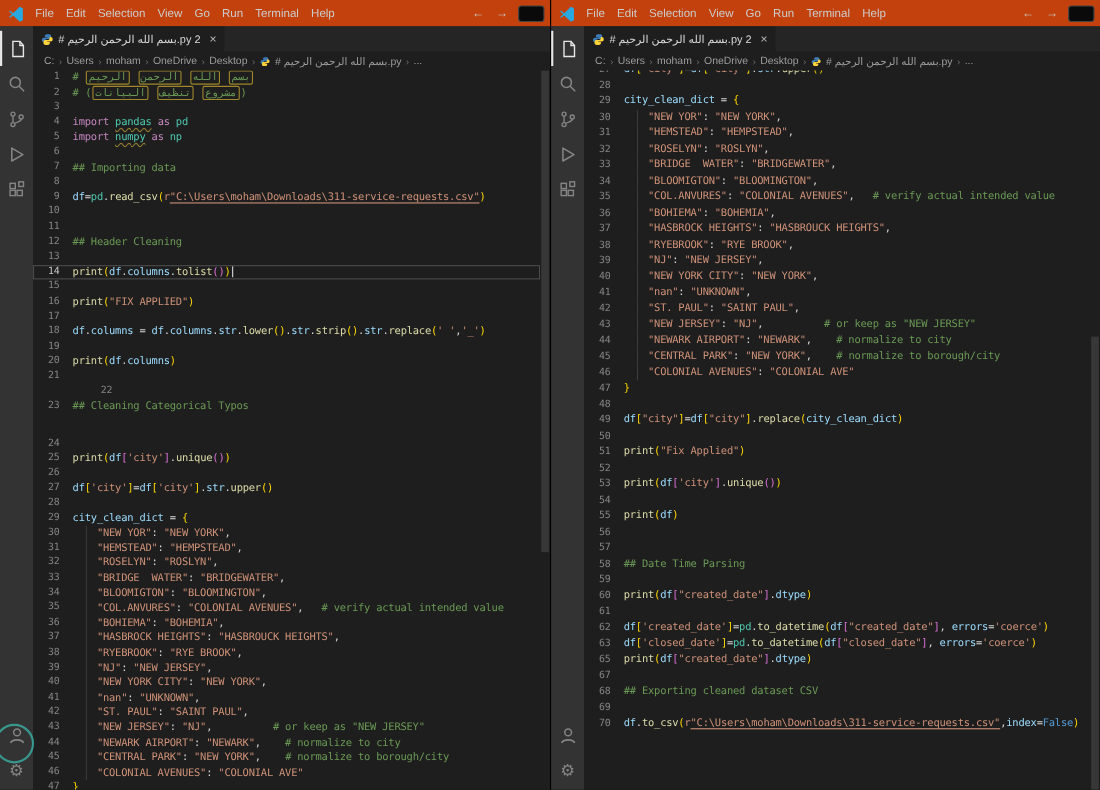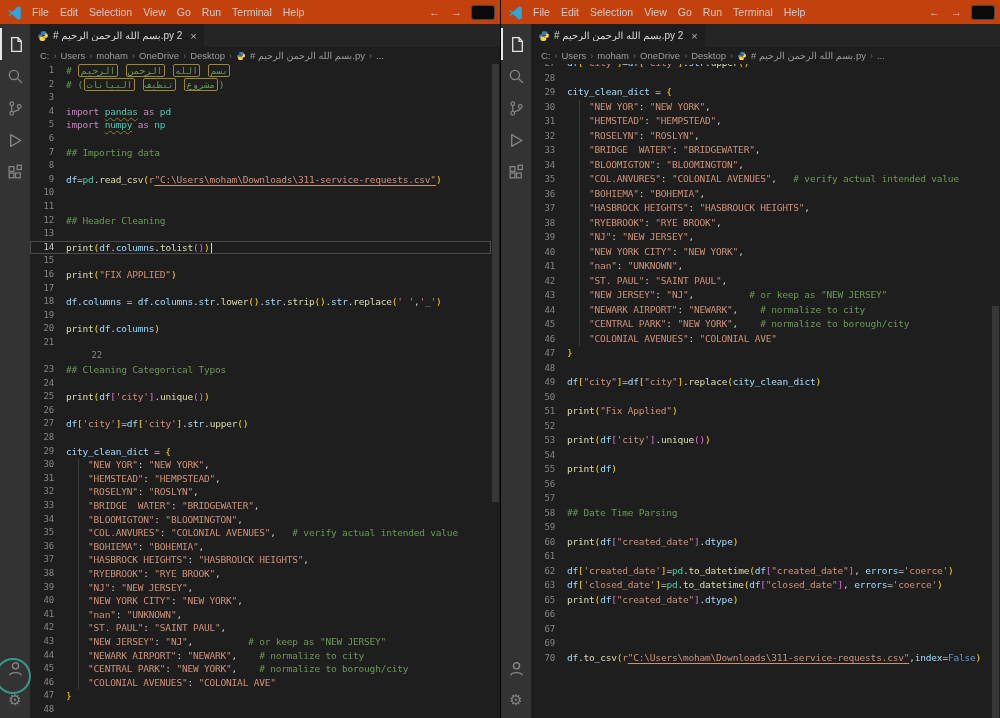--- a/index.html
+++ b/index.html
@@ -172,21 +172,21 @@
             <div class="line active" style="height: 13.6px; line-height: 13.6px;"><span class="ln">14</span><span class="codetext"><span class="f">print</span><span class="b1">(</span><span class="v">df</span><span class="p">.</span><span class="v">columns</span><span class="p">.</span><span class="f">tolist</span><span class="b2">()</span><span class="b1">)</span><span class="cursor"></span></span></div>
             <div class="line" style="height: 13.6px; line-height: 13.6px;"><span class="ln">15</span><span class="codetext"></span></div>
             <div class="line" style="height: 13.6px; line-height: 13.6px;"><span class="ln">16</span><span class="codetext"><span class="f">print</span><span class="b1">(</span><span class="s">"FIX APPLIED"</span><span class="b1">)</span></span></div>
             <div class="line" style="height: 13.6px; line-height: 13.6px;"><span class="ln">17</span><span class="codetext"></span></div>
             <div class="line" style="height: 13.6px; line-height: 13.6px;"><span class="ln">18</span><span class="codetext"><span class="v">df</span><span class="p">.</span><span class="v">columns</span><span class="p"> = </span><span class="v">df</span><span class="p">.</span><span class="v">columns</span><span class="p">.</span><span class="v">str</span><span class="p">.</span><span class="f">lower</span><span class="b1">()</span><span class="p">.</span><span class="v">str</span><span class="p">.</span><span class="f">strip</span><span class="b1">()</span><span class="p">.</span><span class="v">str</span><span class="p">.</span><span class="f">replace</span><span class="b1">(</span><span class="s">' '</span><span class="p">,</span><span class="s">'_'</span><span class="b1">)</span></span></div>
             <div class="line" style="height: 13.6px; line-height: 13.6px;"><span class="ln">19</span><span class="codetext"></span></div>
             <div class="line" style="height: 13.6px; line-height: 13.6px;"><span class="ln">20</span><span class="codetext"><span class="f">print</span><span class="b1">(</span><span class="v">df</span><span class="p">.</span><span class="v">columns</span><span class="b1">)</span></span></div>
             <div class="line" style="height: 13.6px; line-height: 13.6px;"><span class="ln">21</span><span class="codetext"></span></div>
             <div class="line" style="height: 13.6px; line-height: 13.6px; padding-left: 48px;"><span class="ln">22</span><span class="codetext"></span></div>
             <div class="line" style="height: 13.6px; line-height: 13.6px;"><span class="ln">23</span><span class="codetext"><span class="c">## Cleaning Categorical Typos</span></span></div>
-            <div class="line" style="height: 13.6px; line-height: 13.6px;"><span class="ln">24</span><span class="codetext"></span></div>
+            <div class="line" style="height: 13.6px; line-height: 13.6px; margin-top: 20px;"><span class="ln">24</span><span class="codetext"></span></div>
             <div class="line" style="height: 13.6px; line-height: 13.6px;"><span class="ln">25</span><span class="codetext"><span class="f">print</span><span class="b1">(</span><span class="v">df</span><span class="b2">[</span><span class="s">'city'</span><span class="b2">]</span><span class="p">.</span><span class="f">unique</span><span class="b2">()</span><span class="b1">)</span></span></div>
             <div class="line" style="height: 13.6px; line-height: 13.6px;"><span class="ln">26</span><span class="codetext"></span></div>
             <div class="line" style="height: 13.6px; line-height: 13.6px;"><span class="ln">27</span><span class="codetext"><span class="v">df</span><span class="b1">[</span><span class="s">'city'</span><span class="b1">]</span><span class="p">=</span><span class="v">df</span><span class="b1">[</span><span class="s">'city'</span><span class="b1">]</span><span class="p">.</span><span class="v">str</span><span class="p">.</span><span class="f">upper</span><span class="b1">()</span></span></div>
             <div class="line" style="height: 13.6px; line-height: 13.6px;"><span class="ln">28</span><span class="codetext"></span></div>
             <div class="line" style="height: 13.6px; line-height: 13.6px;"><span class="ln">29</span><span class="codetext"><span class="v">city_clean_dict</span><span class="p"> = </span><span class="b1">{</span></span></div>
             <div class="line ind" style="height: 13.6px; line-height: 13.6px;"><span class="ln">30</span><span class="codetext"><span class="p">    </span><span class="s">"NEW YOR"</span><span class="p">: </span><span class="s">"NEW YORK"</span><span class="p">,</span></span></div>
             <div class="line ind" style="height: 13.6px; line-height: 13.6px;"><span class="ln">31</span><span class="codetext"><span class="p">    </span><span class="s">"HEMSTEAD"</span><span class="p">: </span><span class="s">"HEMPSTEAD"</span><span class="p">,</span></span></div>
             <div class="line ind" style="height: 13.6px; line-height: 13.6px;"><span class="ln">32</span><span class="codetext"><span class="p">    </span><span class="s">"ROSELYN"</span><span class="p">: </span><span class="s">"ROSLYN"</span><span class="p">,</span></span></div>
             <div class="line ind" style="height: 13.6px; line-height: 13.6px;"><span class="ln">33</span><span class="codetext"><span class="p">    </span><span class="s">"BRIDGE  WATER"</span><span class="p">: </span><span class="s">"BRIDGEWATER"</span><span class="p">,</span></span></div>
             <div class="line ind" style="height: 13.6px; line-height: 13.6px;"><span class="ln">34</span><span class="codetext"><span class="p">    </span><span class="s">"BLOOMIGTON"</span><span class="p">: </span><span class="s">"BLOOMINGTON"</span><span class="p">,</span></span></div>
@@ -342,22 +342,22 @@
             <div class="line" style="height: 14.5px; line-height: 14.5px;"><span class="ln">55</span><span class="codetext"><span class="f">print</span><span class="b1">(</span><span class="v">df</span><span class="b1">)</span></span></div>
             <div class="line" style="height: 14.5px; line-height: 14.5px;"><span class="ln">56</span><span class="codetext"></span></div>
             <div class="line" style="height: 14.5px; line-height: 14.5px;"><span class="ln">57</span><span class="codetext"></span></div>
             <div class="line" style="height: 14.5px; line-height: 14.5px;"><span class="ln">58</span><span class="codetext"><span class="c">## Date Time Parsing</span></span></div>
             <div class="line" style="height: 14.5px; line-height: 14.5px;"><span class="ln">59</span><span class="codetext"></span></div>
             <div class="line" style="height: 14.5px; line-height: 14.5px;"><span class="ln">60</span><span class="codetext"><span class="f">print</span><span class="b1">(</span><span class="v">df</span><span class="b2">[</span><span class="s">"created_date"</span><span class="b2">]</span><span class="p">.</span><span class="v">dtype</span><span class="b1">)</span></span></div>
             <div class="line" style="height: 14.5px; line-height: 14.5px; align-items: center;"><span class="ln">61</span><span class="codetext"></span></div>
             <div class="line" style="height: 14.5px; line-height: 14.5px;"><span class="ln">62</span><span class="codetext"><span class="v">df</span><span class="b1">[</span><span class="s">'created_date'</span><span class="b1">]</span><span class="p">=</span><span class="m">pd</span><span class="p">.</span><span class="f">to_datetime</span><span class="b1">(</span><span class="v">df</span><span class="b2">[</span><span class="s">"created_date"</span><span class="b2">]</span><span class="p">, </span><span class="v">errors</span><span class="p">=</span><span class="s">'coerce'</span><span class="b1">)</span></span></div>
             <div class="line" style="height: 14.5px; line-height: 14.5px;"><span class="ln">63</span><span class="codetext"><span class="v">df</span><span class="b1">[</span><span class="s">'closed_date'</span><span class="b1">]</span><span class="p">=</span><span class="m">pd</span><span class="p">.</span><span class="f">to_datetime</span><span class="b1">(</span><span class="v">df</span><span class="b2">[</span><span class="s">"closed_date"</span><span class="b2">]</span><span class="p">, </span><span class="v">errors</span><span class="p">=</span><span class="s">'coerce'</span><span class="b1">)</span></span></div>
             <div class="line" style="height: 14.5px; line-height: 14.5px;"><span class="ln">65</span><span class="codetext"><span class="f">print</span><span class="b1">(</span><span class="v">df</span><span class="b2">[</span><span class="s">"created_date"</span><span class="b2">]</span><span class="p">.</span><span class="v">dtype</span><span class="b1">)</span></span></div>
-            <div class="line" style="height: 14.5px; line-height: 14.5px;"><span class="ln">66</span><span class="codetext"></span></div>
             <div class="line" style="height: 14.5px; line-height: 14.5px;"><span class="ln">67</span><span class="codetext"></span></div>
+            <div class="line" style="height: 14.5px; line-height: 14.5px;"><span class="ln">68</span><span class="codetext"><span class="c">## Exporting cleaned dataset CSV</span></span></div>
             <div class="line" style="height: 14.5px; line-height: 14.5px;"><span class="ln">69</span><span class="codetext"></span></div>
             <div class="line" style="height: 14.5px; line-height: 14.5px;"><span class="ln">70</span><span class="codetext"><span class="v">df</span><span class="p">.</span><span class="f">to_csv</span><span class="b1">(</span><span class="s">r</span><span class="s u">"C:\Users\moham\Downloads\311-service-requests.csv"</span><span class="p">,</span><span class="v">index</span><span class="p">=</span><span class="kc">False</span><span class="b1">)</span></span></div>
           </div>
         <div class="scrollbar">
             <div class="thumb" style="top: 37%; height: 63%;"></div>
           </div>
       </div>
     </div>
   </div>
 </div>

